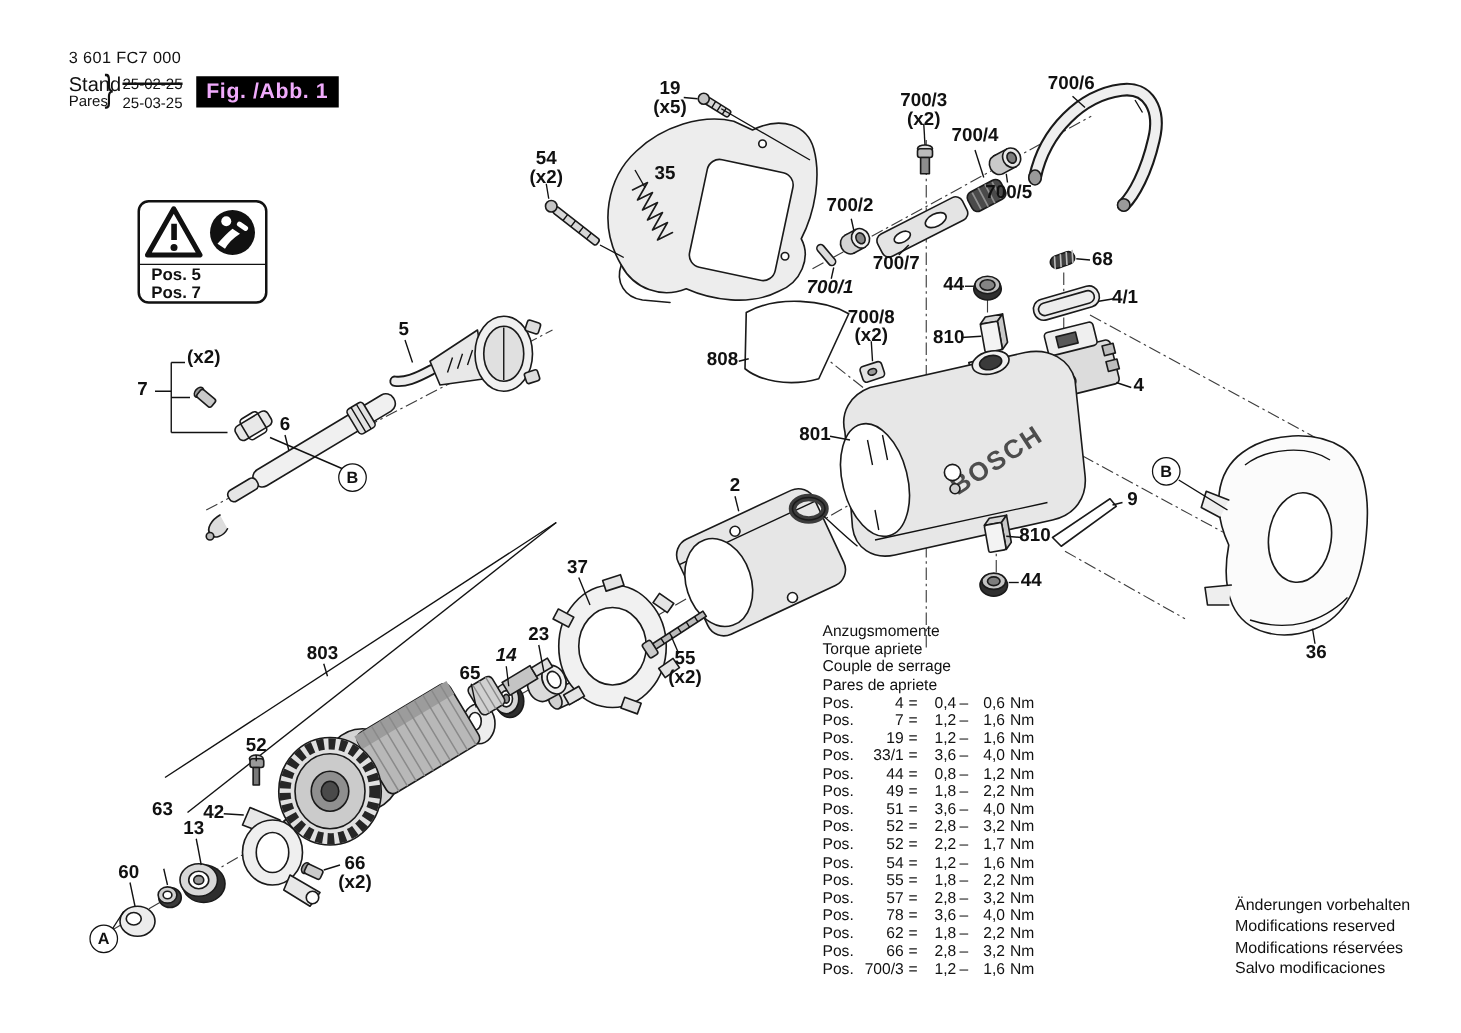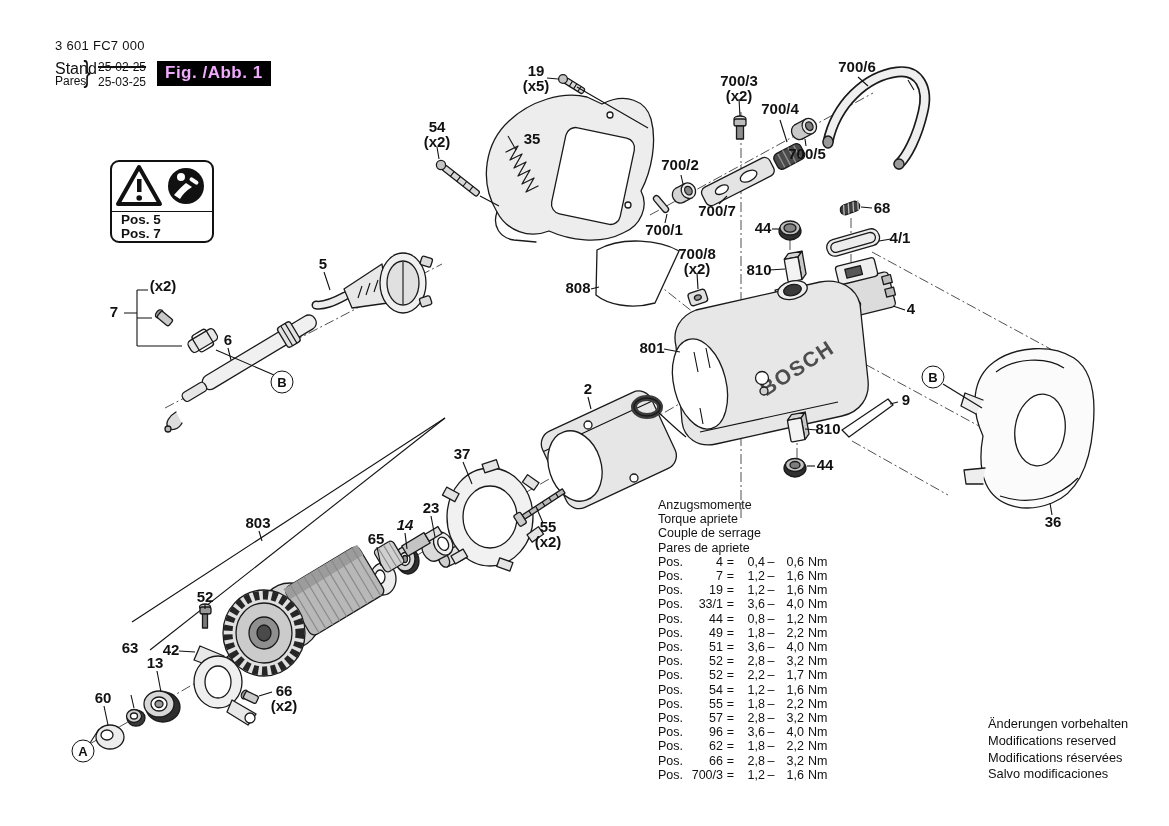--- a/index.html
+++ b/index.html
@@ -530,21 +530,21 @@
       <span class="c-pos">Pos.</span>
       <span class="c-num">57</span>
       <span class="c-eq">=</span>
       <span class="c-min">2,8</span>
       <span class="c-dash">–</span>
       <span class="c-max">3,2</span>
       <span class="c-nm">Nm</span>
     </div>
     <div class="trow">
       <span class="c-pos">Pos.</span>
-      <span class="c-num">96</span>
+      <span class="c-num">78</span>
       <span class="c-eq">=</span>
       <span class="c-min">3,6</span>
       <span class="c-dash">–</span>
       <span class="c-max">4,0</span>
       <span class="c-nm">Nm</span>
     </div>
     <div class="trow">
       <span class="c-pos">Pos.</span>
       <span class="c-num">62</span>
       <span class="c-eq">=</span>
@@ -583,21 +583,21 @@
 <div id="labels">
     <div class="lbl" style="left: 536px; top: 64px;">19<div>(x5)</div></div>
     <div class="lbl" style="left: 437px; top: 120px;">54<div>(x2)</div></div>
     <div class="lbl" style="left: 532px; top: 120px; margin-top: 12px;">35</div>
     <div class="lbl" style="left: 739px; top: 74px;">700/3<div>(x2)</div></div>
     <div class="lbl" style="left: 780px; top: 102px;">700/4</div>
     <div class="lbl" style="left: 857px; top: 60px;">700/6</div>
     <div class="lbl" style="left: 807px; top: 147px;">700/5</div>
     <div class="lbl" style="left: 680px; top: 158px;">700/2</div>
     <div class="lbl" style="left: 717px; top: 204px;">700/7</div>
-    <div class="lbl" style="left: 664px; top: 223px;">700/1</div>
+    <div class="lbl" style="left: 664px; top: 223px; font-style: italic;">700/1</div>
     <div class="lbl" style="left: 882px; top: 201px;">68</div>
     <div class="lbl" style="left: 763px; top: 221px;">44</div>
     <div class="lbl" style="left: 900px; top: 231px;">4/1</div>
     <div class="lbl" style="left: 759px; top: 263px;">810</div>
     <div class="lbl" style="left: 578px; top: 281px;">808</div>
     <div class="lbl" style="left: 697px; top: 247px;">700/8<div>(x2)</div></div>
     <div class="lbl" style="left: 652px; top: 341px;">801</div>
     <div class="lbl" style="left: 911px; top: 302px;">4</div>
     <div class="lbl" style="left: 588px; top: 382px;">2</div>
     <div class="lbl" style="left: 906px; top: 393px;">9</div>

